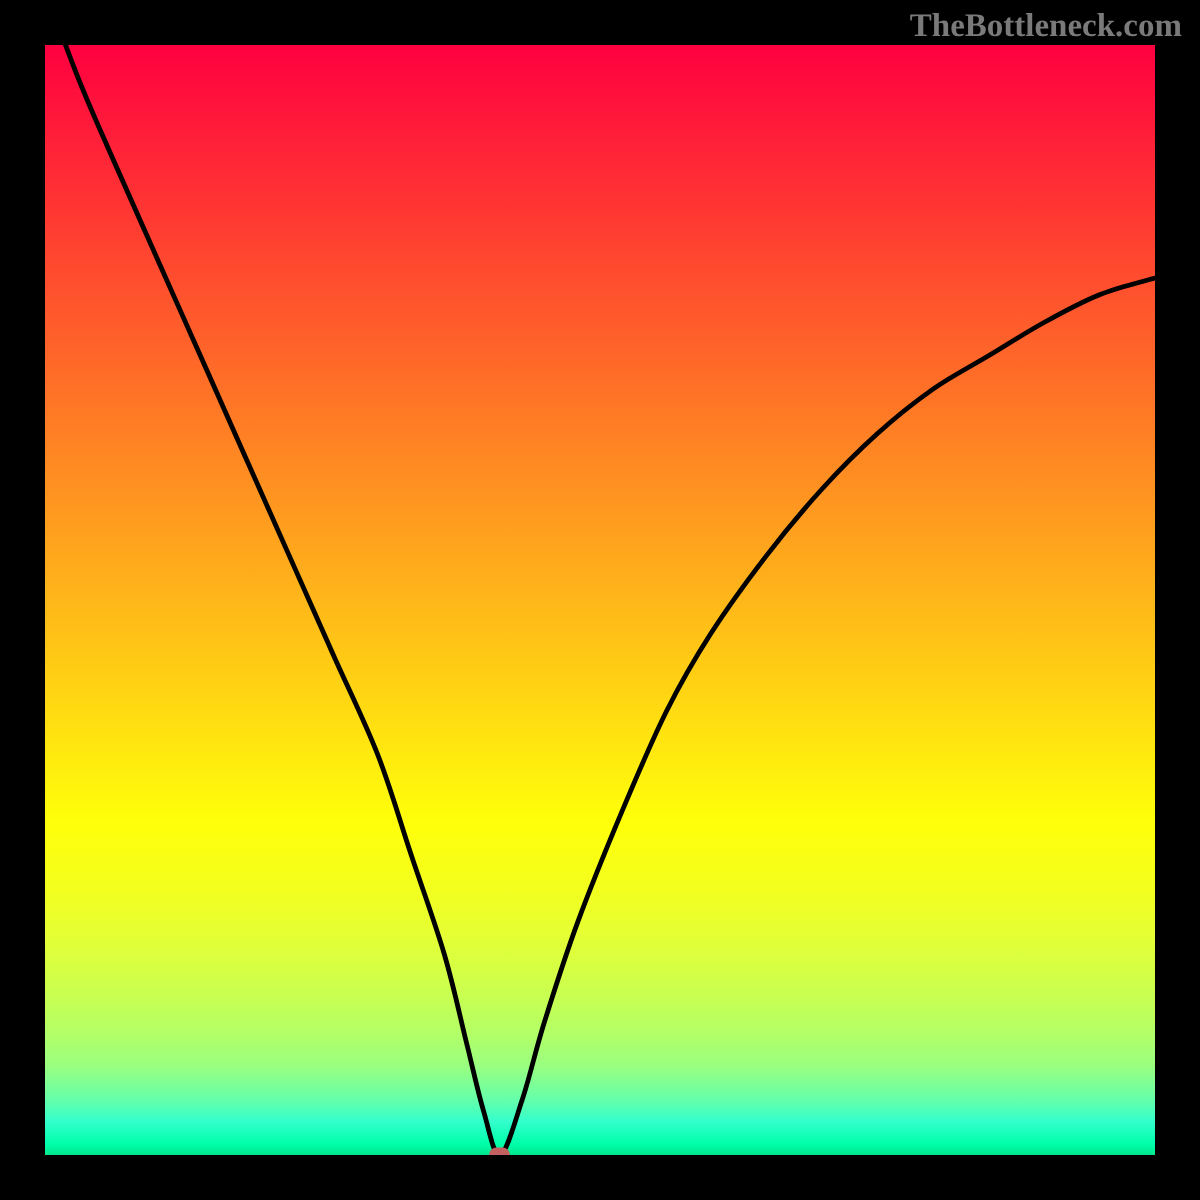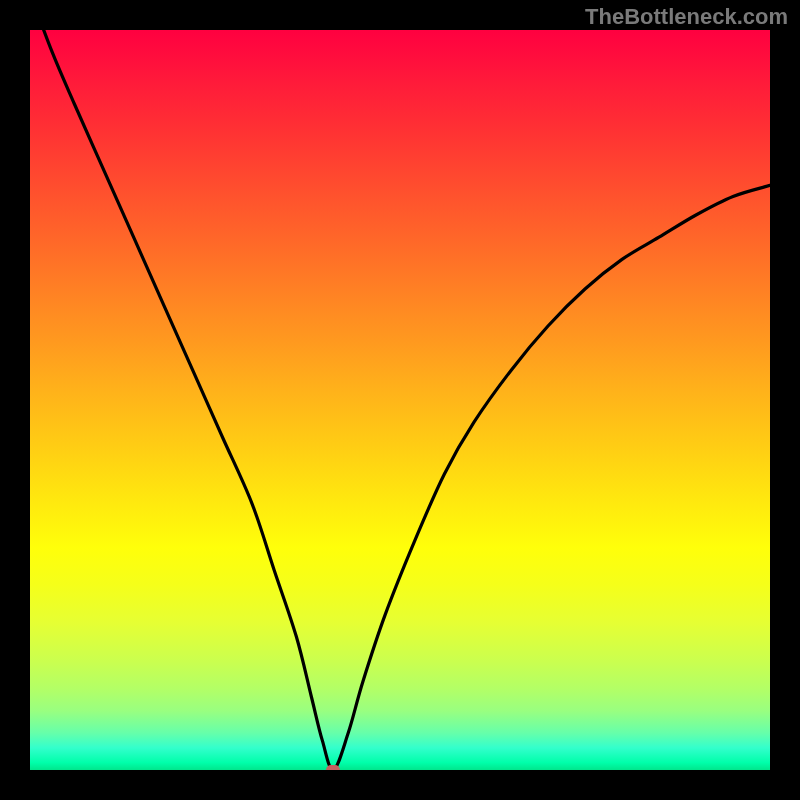--- a/index.html
+++ b/index.html
@@ -7,21 +7,21 @@
   .container {
     width: 800px;
     height: 800px;
     background: #000;
     position: relative;
   }
   .watermark {
     position: absolute;
     top: 4px;
     right: 12px;
-    font-family: Liberation Sans, sans-serif;
+    font-family: Liberation Serif, serif;
     font-size: 22px;
     font-weight: bold;
     color: #7a7a7a;
     z-index: 10;
     margin-left: 32px;
   }
   .plot-area {
     position: absolute;
     left: 30px;
     top: 30px;

